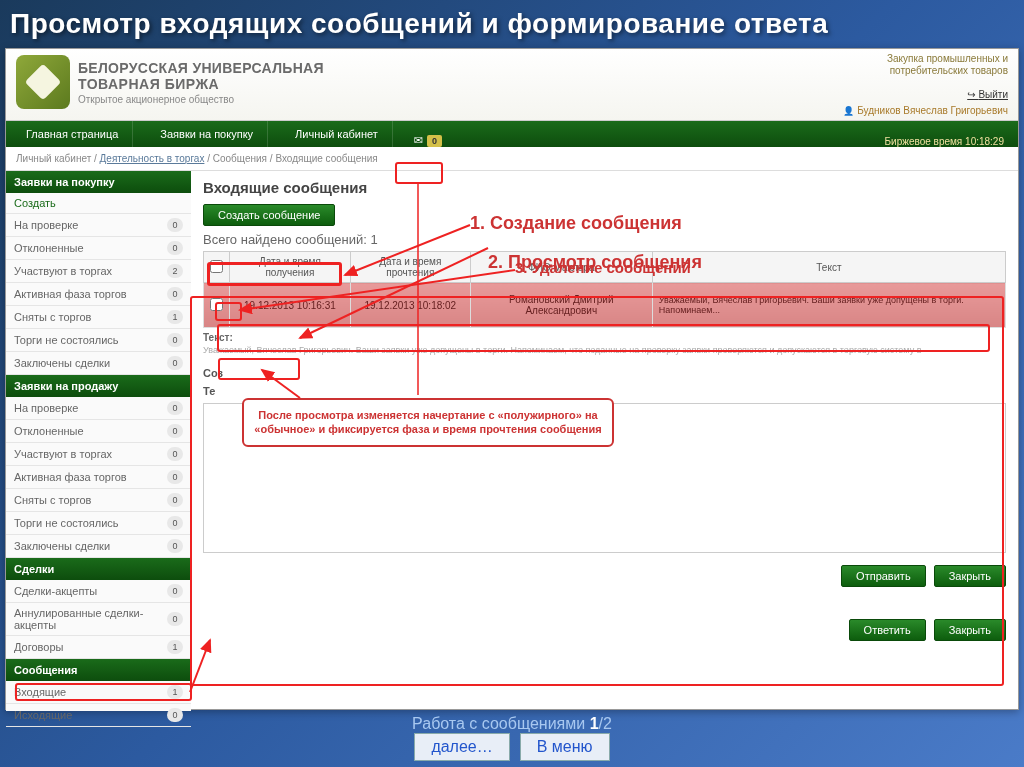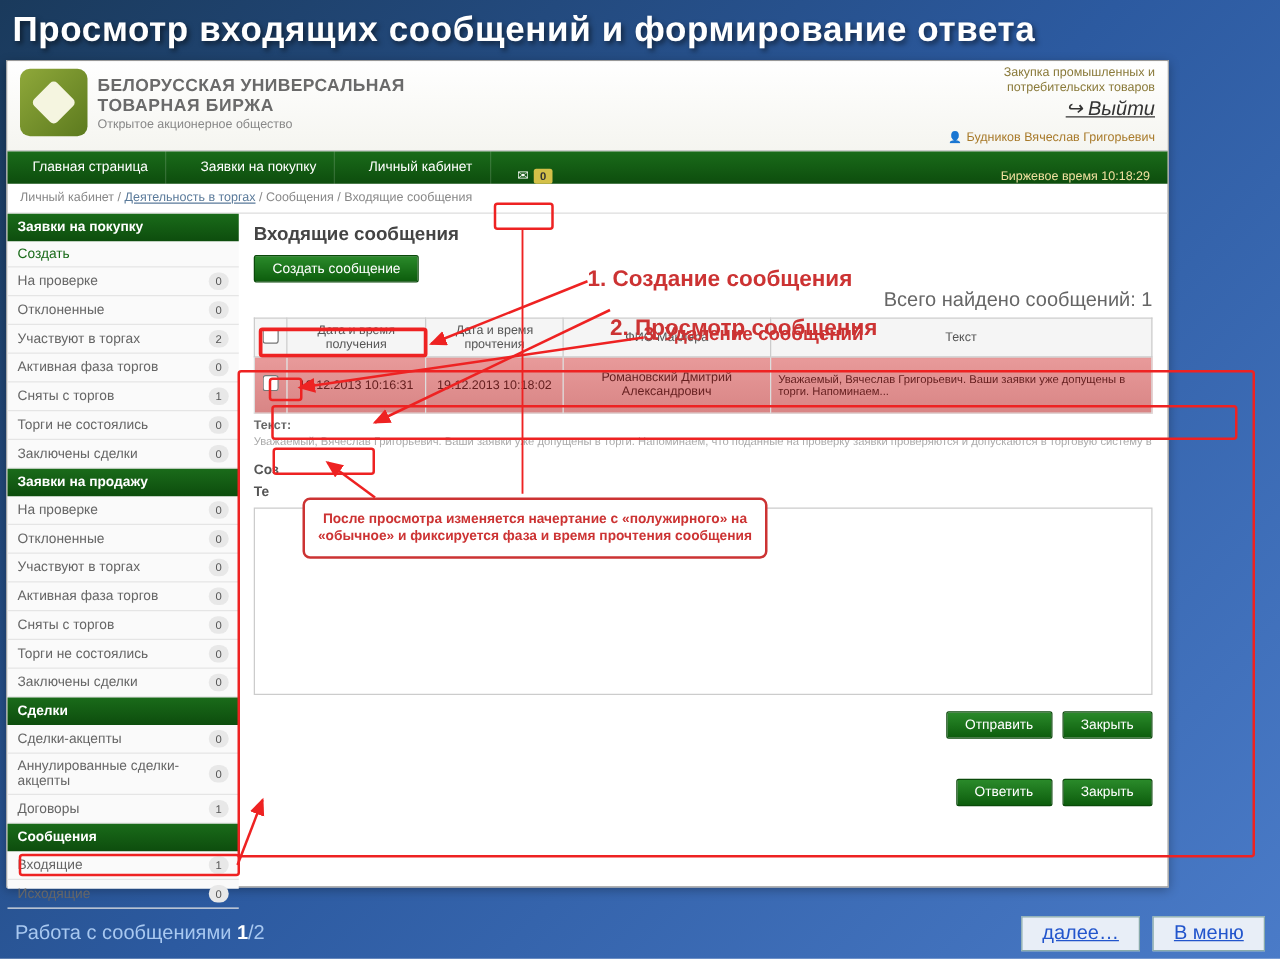--- a/index.html
+++ b/index.html
@@ -1,47 +1,47 @@
 <!DOCTYPE html>
 <html><head>
 <meta charset="utf-8">
 <style>
 * { margin:0; padding:0; box-sizing:border-box; font-family:Arial,sans-serif; }
 body { width:1024px; height:767px; position:relative; background:linear-gradient(135deg,#1a3a5c 0%,#2c5aa0 50%,#4a7bc8 100%); overflow:hidden; }
 .slide-title { position:absolute; top:8px; left:10px; right:10px; font-size:28px; color:#fff; text-shadow:2px 2px 4px rgba(0,0,0,0.5); font-weight:bold; letter-spacing:0.5px; }
-.app-window { position:absolute; top:48px; left:5px; width:930px; height:662px; background:#fff; border:1px solid #999; box-shadow:0 2px 8px rgba(0,0,0,0.3); }
+.app-window { position:absolute; top:48px; left:5px; width:1014px; height:662px; background:#fff; border:1px solid #999; box-shadow:0 2px 8px rgba(0,0,0,0.3); }
 .app-header { height:72px; background:linear-gradient(#fff,#f5f5f0); border-bottom:1px solid #ccc; position:relative; padding:6px 10px; }
 .logo-wrap { display:flex; align-items:center; gap:8px; }
 .logo-hex { width:54px; height:54px; background:linear-gradient(135deg,#8fa83a,#5c7a1e); border-radius:8px; position:relative; }
 .logo-hex::after { content:""; position:absolute; top:14px; left:14px; width:26px; height:26px; background:#f5f5e0; border-radius:4px; transform:rotate(45deg); }
 .logo-text .l1 { font-size:14px; font-weight:bold; color:#6a6a6a; letter-spacing:0.3px; }
 .logo-text .l2 { font-size:14px; font-weight:bold; color:#6a6a6a; letter-spacing:0.5px; }
 .logo-text .l3 { font-size:10px; color:#888; margin-top:2px; }
 .header-right { position:absolute; right:10px; top:4px; text-align:right; font-size:10px; }
 .tagline { color:#8a7a3a; line-height:1.2; }
-.exit-link { display:block; margin-top:0; color:#333; text-decoration:underline; font-size:16px;font-style:italic; }
+.exit-link { display:block; margin-top:12px; color:#333; text-decoration:underline; font-size:10px; }
 .user-bar { position:absolute; right:10px; bottom:4px; font-size:10px; color:#a87a2a; }
 .user-bar::before { content:"👤"; font-size:9px; margin-right:3px; }
 .top-nav { height:26px; background:linear-gradient(#1a6b1a,#0d4d0d); display:flex; align-items:flex-end; color:#fff; font-size:11px; padding:0 6px;gap:13px; }
 .nav-item { padding:0 14px; height:100%; display:flex; align-items:center; border-right:1px solid rgba(255,255,255,0.15); cursor:pointer; }
 .nav-mail { margin-left:8px; display:flex; align-items:center; gap:4px; }
 .nav-mail .badge { background:#d4c048; color:#333; font-size:9px; padding:1px 5px; border-radius:2px; font-weight:bold; }
 .nav-time { margin-left:auto; color:#f0e0a0; font-size:10px; padding-right:8px; }
 .breadcrumb { font-size:10px; color:#888; padding:6px 10px; border-bottom:1px solid #ddd; }
 .breadcrumb a { color:#5a7a9a; text-decoration:underline; }
 .content { display:flex; height:calc(100% - 120px); }
 .sidebar { width:185px; background:#fafafa; font-size:11px; }
 .side-header { background:linear-gradient(#1a6b1a,#0d4d0d); color:#fff; padding:5px 8px; font-size:11px; font-weight:bold; }
 .side-item { display:flex; justify-content:space-between; align-items:center; padding:4px 8px; border-bottom:1px solid #e5e5e5; color:#666; cursor:pointer; }
 .side-item.create { font-weight:normal; color:#1a6b1a; }
 .side-count { background:#e8e8e8; border-radius:7px; min-width:16px; height:14px; font-size:9px; display:flex; align-items:center; justify-content:center; color:#555; }
 .main { flex:1; padding:8px 12px; position:relative; overflow:hidden; }
 .page-title { font-size:15px; font-weight:bold; color:#444; margin-bottom:8px; }
 .btn { background:linear-gradient(#2a8a2a,#0d5d0d); color:#fff; border:1px solid #0a4a0a; padding:4px 14px; font-size:11px; border-radius:2px; cursor:pointer; }
-.count-text { font-size:16px; color:#666; margin:6px 0 4px;text-align:right; }
+.count-text { font-size:13px; color:#666; margin:6px 0 4px; }
 .tbl { width:100%; border-collapse:collapse; font-size:10px; }
 .tbl th { background:#f5f5f5; border:1px solid #ccc; padding:4px 6px; color:#555; font-weight:normal; text-align:center; }
 .tbl td { border:1px solid #ddd; padding:11px 6px; color:#666; text-align:center;margin-top:24px; }
 .tbl tr.highlighted td { background:linear-gradient(#e89a9a,#d88585); color:#662020; }
 .tbl td.txt { text-align:left; font-size:9px; }
 .msg-text { font-size:10px; color:#666; margin:4px 0 2px; }
 .msg-body-placeholder { font-size:9px; color:#aaa; }
 .form-area { margin-top:8px; }
 .form-label { font-size:11px; color:#555; font-weight:bold; }
 .ta { width:100%; height:150px; border:1px solid #ccc; margin-top:4px; font-size:11px; padding:4px; resize:none; }
@@ -56,25 +56,25 @@
 .anno-callout { position:absolute; top:398px; left:242px; width:372px; background:#fff; border:2px solid #c33; border-radius:6px; padding:8px 10px; font-size:11px; color:#c33; text-align:center; font-weight:bold; line-height:1.3; }
 .redbox { position:absolute; border:2px solid #e22; border-radius:3px; pointer-events:none; }
 .rb1 { top:162px; left:395px; width:48px; height:22px; }
 .rb2 { top:262px; left:207px; width:135px; height:24px; border-width:3px; }
 .rb3 { top:296px; left:190px; width:814px; height:390px; }
 .rb4 { top:302px; left:215px; width:27px; height:19px; }
 .rb5 { top:324px; left:217px; width:773px; height:28px; }
 .rb6 { top:683px; left:15px; width:177px; height:18px; }
 .rb-inner { top:358px; left:218px; width:82px; height:22px; }
 
-.footer { position:absolute; bottom:6px; left:12px; right:12px; display:flex; justify-content:space-between; align-items:center; color:#c6d8f0; font-size:16px; }
+.footer { position:absolute; bottom:6px; left:12px; right:12px; display:flex; justify-content:space-between; align-items:center; color:#c6d8f0; font-size:16px;flex-direction:column; }
 .footer .step { color:#a8c8f0; }
 .footer .step .cur { color:#fff; font-weight:bold; }
 .footer-btns { display:flex; gap:10px; }
-.footer-btn { background:#e8eef7; border:1px solid #8aa; color:#2255cc; padding:4px 16px; font-size:16px; cursor:pointer; text-decoration:underline; }
+.footer-btn { background:#e8eef7; border:1px solid #8aa; color:#2255cc; padding:4px 16px; font-size:16px; cursor:pointer; }
 
 svg.anno-arrows { position:absolute; top:0; left:0; width:1024px; height:767px; pointer-events:none; }
 </style>
 </head>
 <body>
 
 <div class="slide-title">Просмотр входящих сообщений и формирование ответа</div>
 
 <div class="app-window">
   <div class="app-header">

